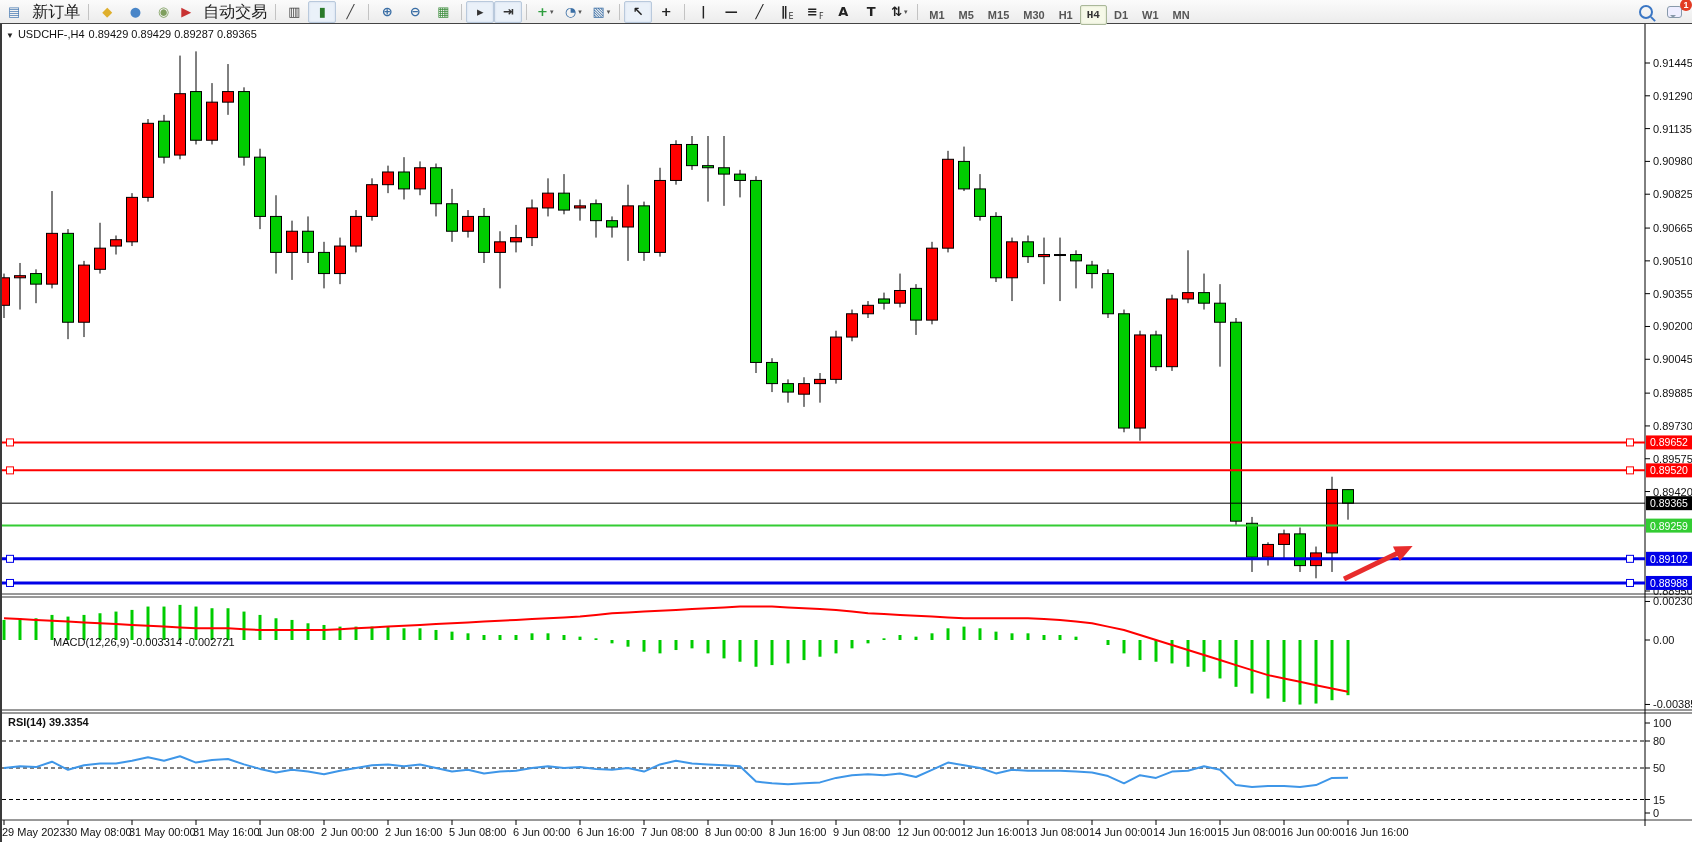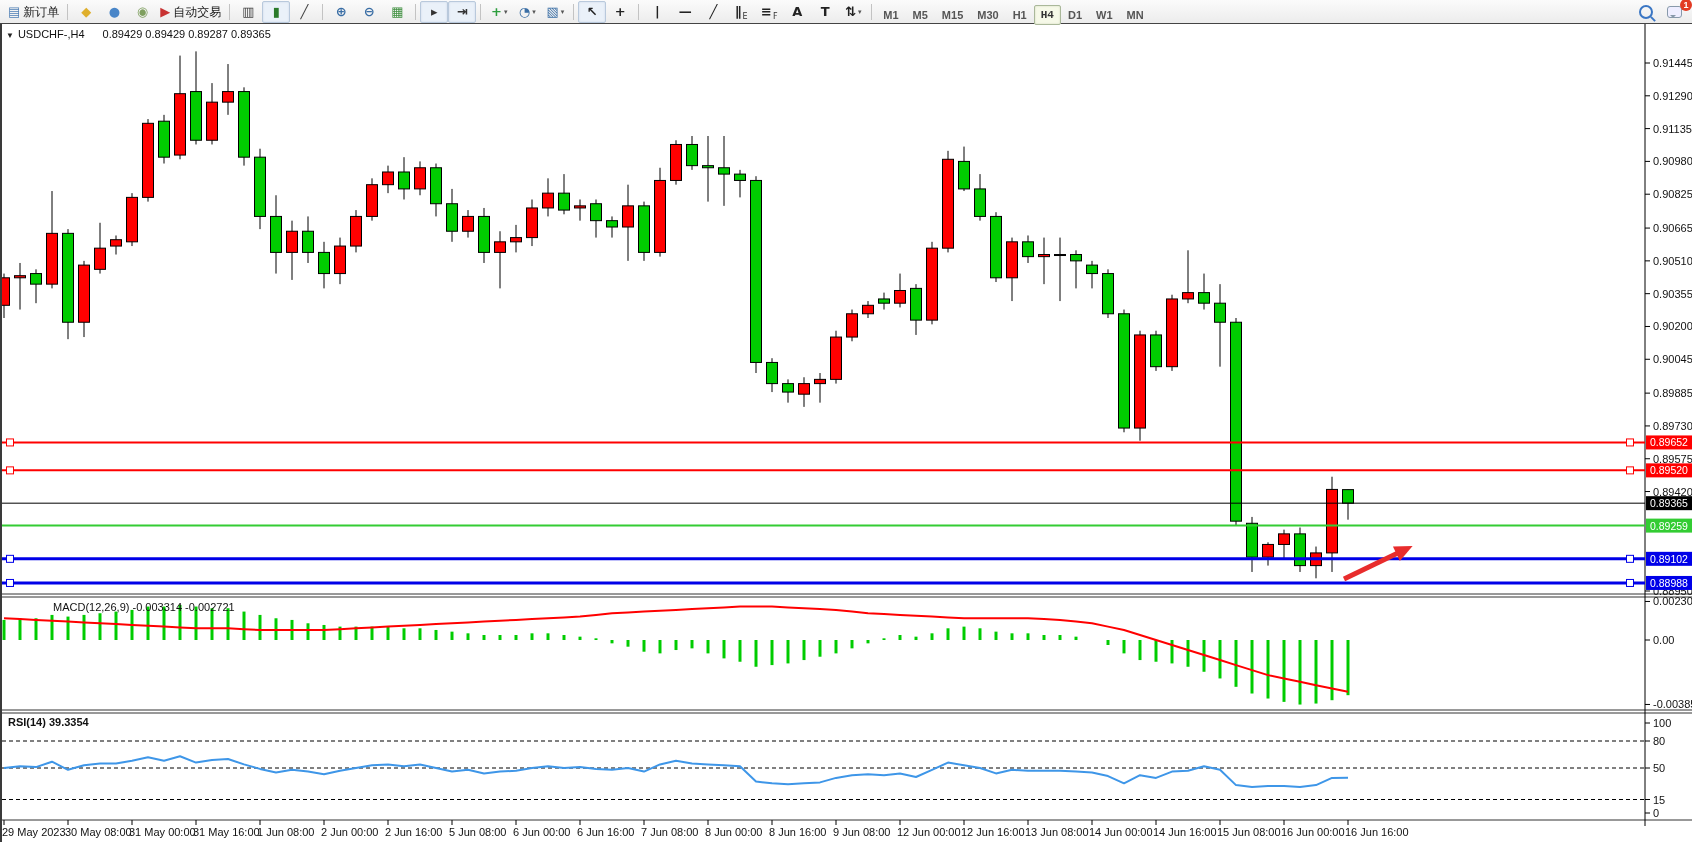--- a/index.html
+++ b/index.html
@@ -8,43 +8,43 @@
   
   .toolbar{position:absolute;left:0;top:0;width:1692px;height:24px;z-index:5;
     background:linear-gradient(#fbfbfb,#ececec);border-bottom:1px solid #444;
     display:flex;align-items:center;padding:0 4px;box-sizing:border-box;}
   .titem{height:20px;min-width:20px;display:inline-flex;align-items:center;justify-content:center;
     border:1px solid transparent;border-radius:2px;padding:0 3px;cursor:default;position:relative;
     font-family:"DejaVu Sans","Liberation Sans",sans-serif;font-size:13px;line-height:20px;color:#333;}
   .titem.active{background:#eaf1f9;border-color:#b9c9dc;box-shadow:inset 0 0 2px #c9d6e6;}
   .titem .sub{font-size:8px;margin-left:1px;color:#333;align-self:flex-end;line-height:10px;}
   .titem .dd{font-size:7px;color:#555;margin-left:2px;}
-  .tlabel{font-size:12px;color:#1a1a1a;margin-left:3px;white-space:nowrap;font-family:Liberation Serif, serif;}
+  .tlabel{font-size:16px;color:#1a1a1a;margin-left:12px;white-space:nowrap;font-family:Liberation Serif, serif;}
   .tsep{width:1px;height:16px;background:#c3c3c3;margin:0 4px;flex:none;}
   .tspacer{flex:1;}
   .tfbtn{height:18px;padding:0 6px;font-size:11px;font-weight:bold;color:#555;
     display:inline-flex;align-items:center;border:1px solid transparent;border-radius:2px;margin-top:6px;}
   .tfbtn.active{background:#f6f9e8;border-color:#aab89a;color:#333;box-shadow:inset 0 0 2px #ccd6b8;font-family:Liberation Mono, monospace;}
   .mag{width:10px;height:10px;border:2px solid #3a76c4;border-radius:50%;position:relative;display:inline-block;}
   .mag::after{content:"";position:absolute;width:6px;height:2px;background:#3a76c4;
     transform:rotate(45deg);right:-5px;bottom:-3px;}
   .chatb{width:13px;height:10px;background:#eef;border:1px solid #8899aa;border-radius:3px;
     position:relative;display:inline-block;}
   .chatb::after{content:"";position:absolute;left:2px;bottom:-4px;border:3px solid transparent;
     border-top-color:#8899aa;}
   .nbadge{position:absolute;top:-3px;right:-5px;background:#e23b24;color:#fff;border-radius:50%;
     width:12px;height:12px;font-size:9px;line-height:12px;text-align:center;font-weight:bold;
     font-family:"Liberation Sans",sans-serif;}
   
   #chart-svg{position:absolute;left:0;top:0;z-index:1;}
   .chart-title{position:absolute;left:6px;top:28px;z-index:3;font-size:11px;color:#111;white-space:nowrap;}
   .chart-title .tri{font-size:8px;color:#222;margin-right:4px;}
-  .chart-title .ohlc{margin-left:18px;}
+  .chart-title .ohlc{margin-left:4px;}
   .pane-label{position:absolute;left:8px;z-index:3;font-size:11px;color:#111;white-space:nowrap;}
-  #macd-label{top:601px;padding-left:45px;}
+  #macd-label{top:636px;padding-left:45px;}
   #rsi-label{top:716px;font-weight:bold;}
   .lframe{position:absolute;left:0;top:24px;width:2px;height:818px;background:#3a3a3a;z-index:4;}
 </style>
 </head>
 <body>
 
 <div class="toolbar" id="toolbar">
     <span class="titem">
       <span style="color: rgb(79, 127, 181); font-weight: bold;">▤</span>
       <span class="tlabel">新订单</span>

